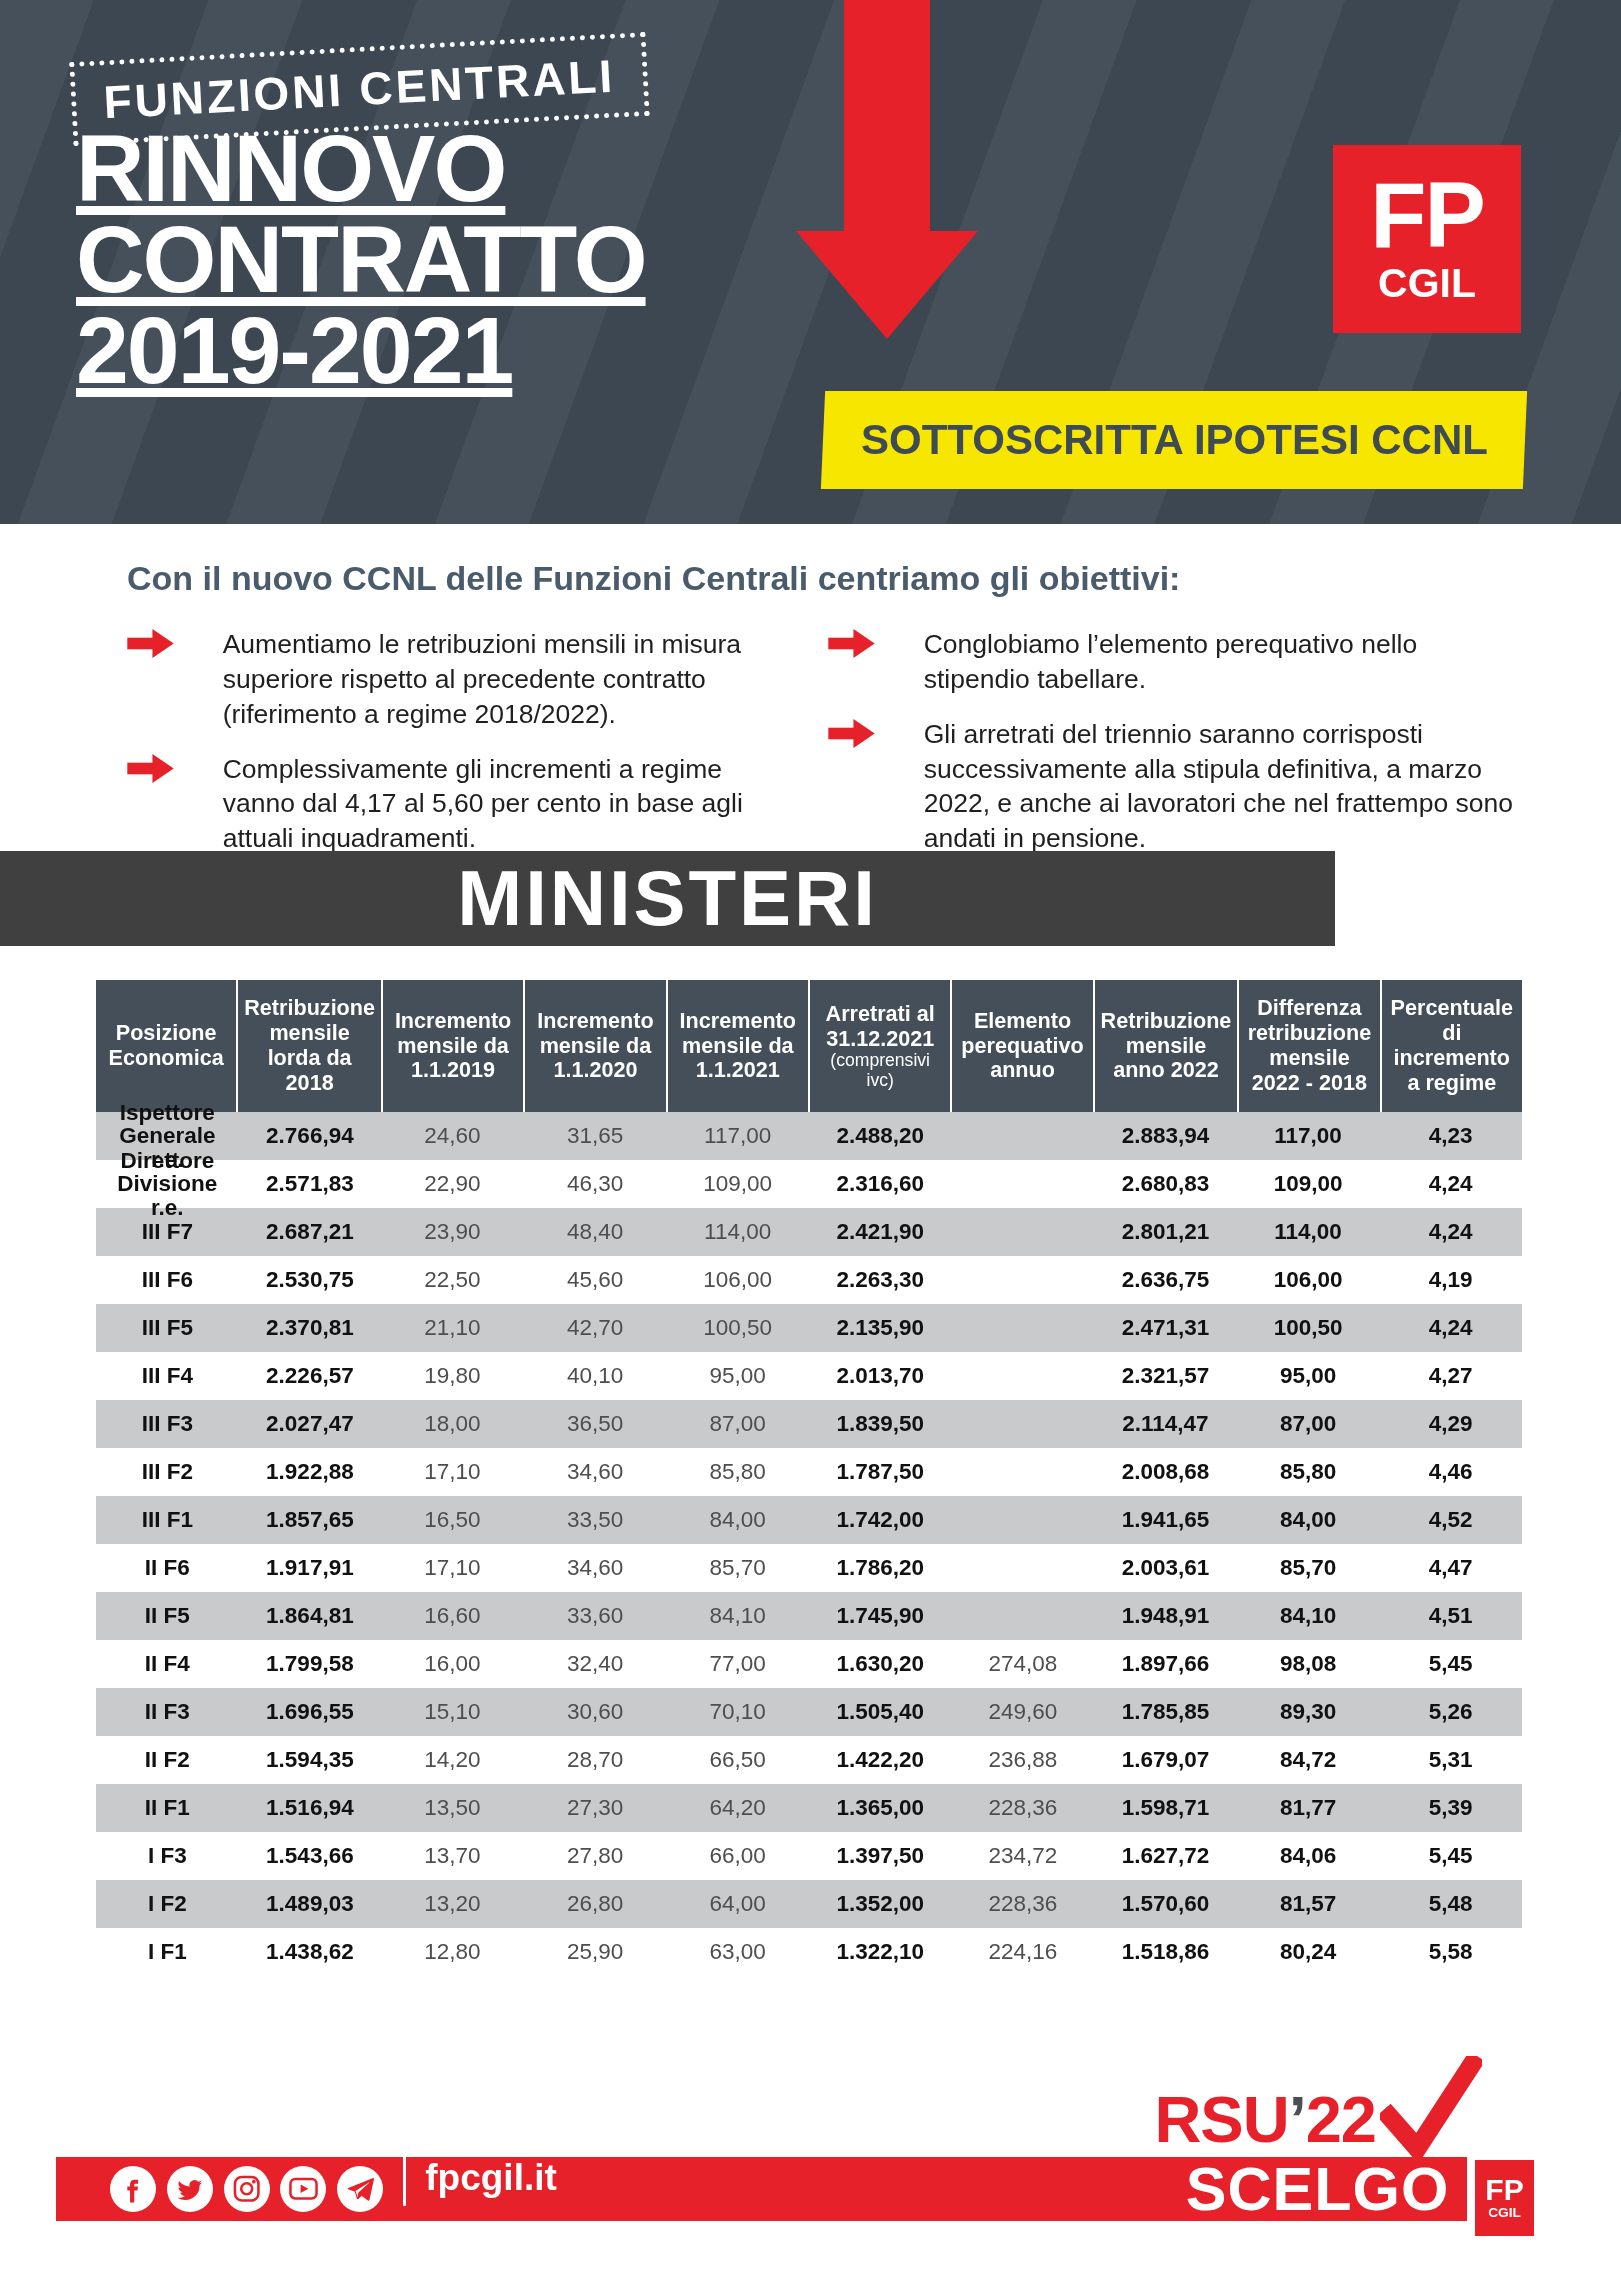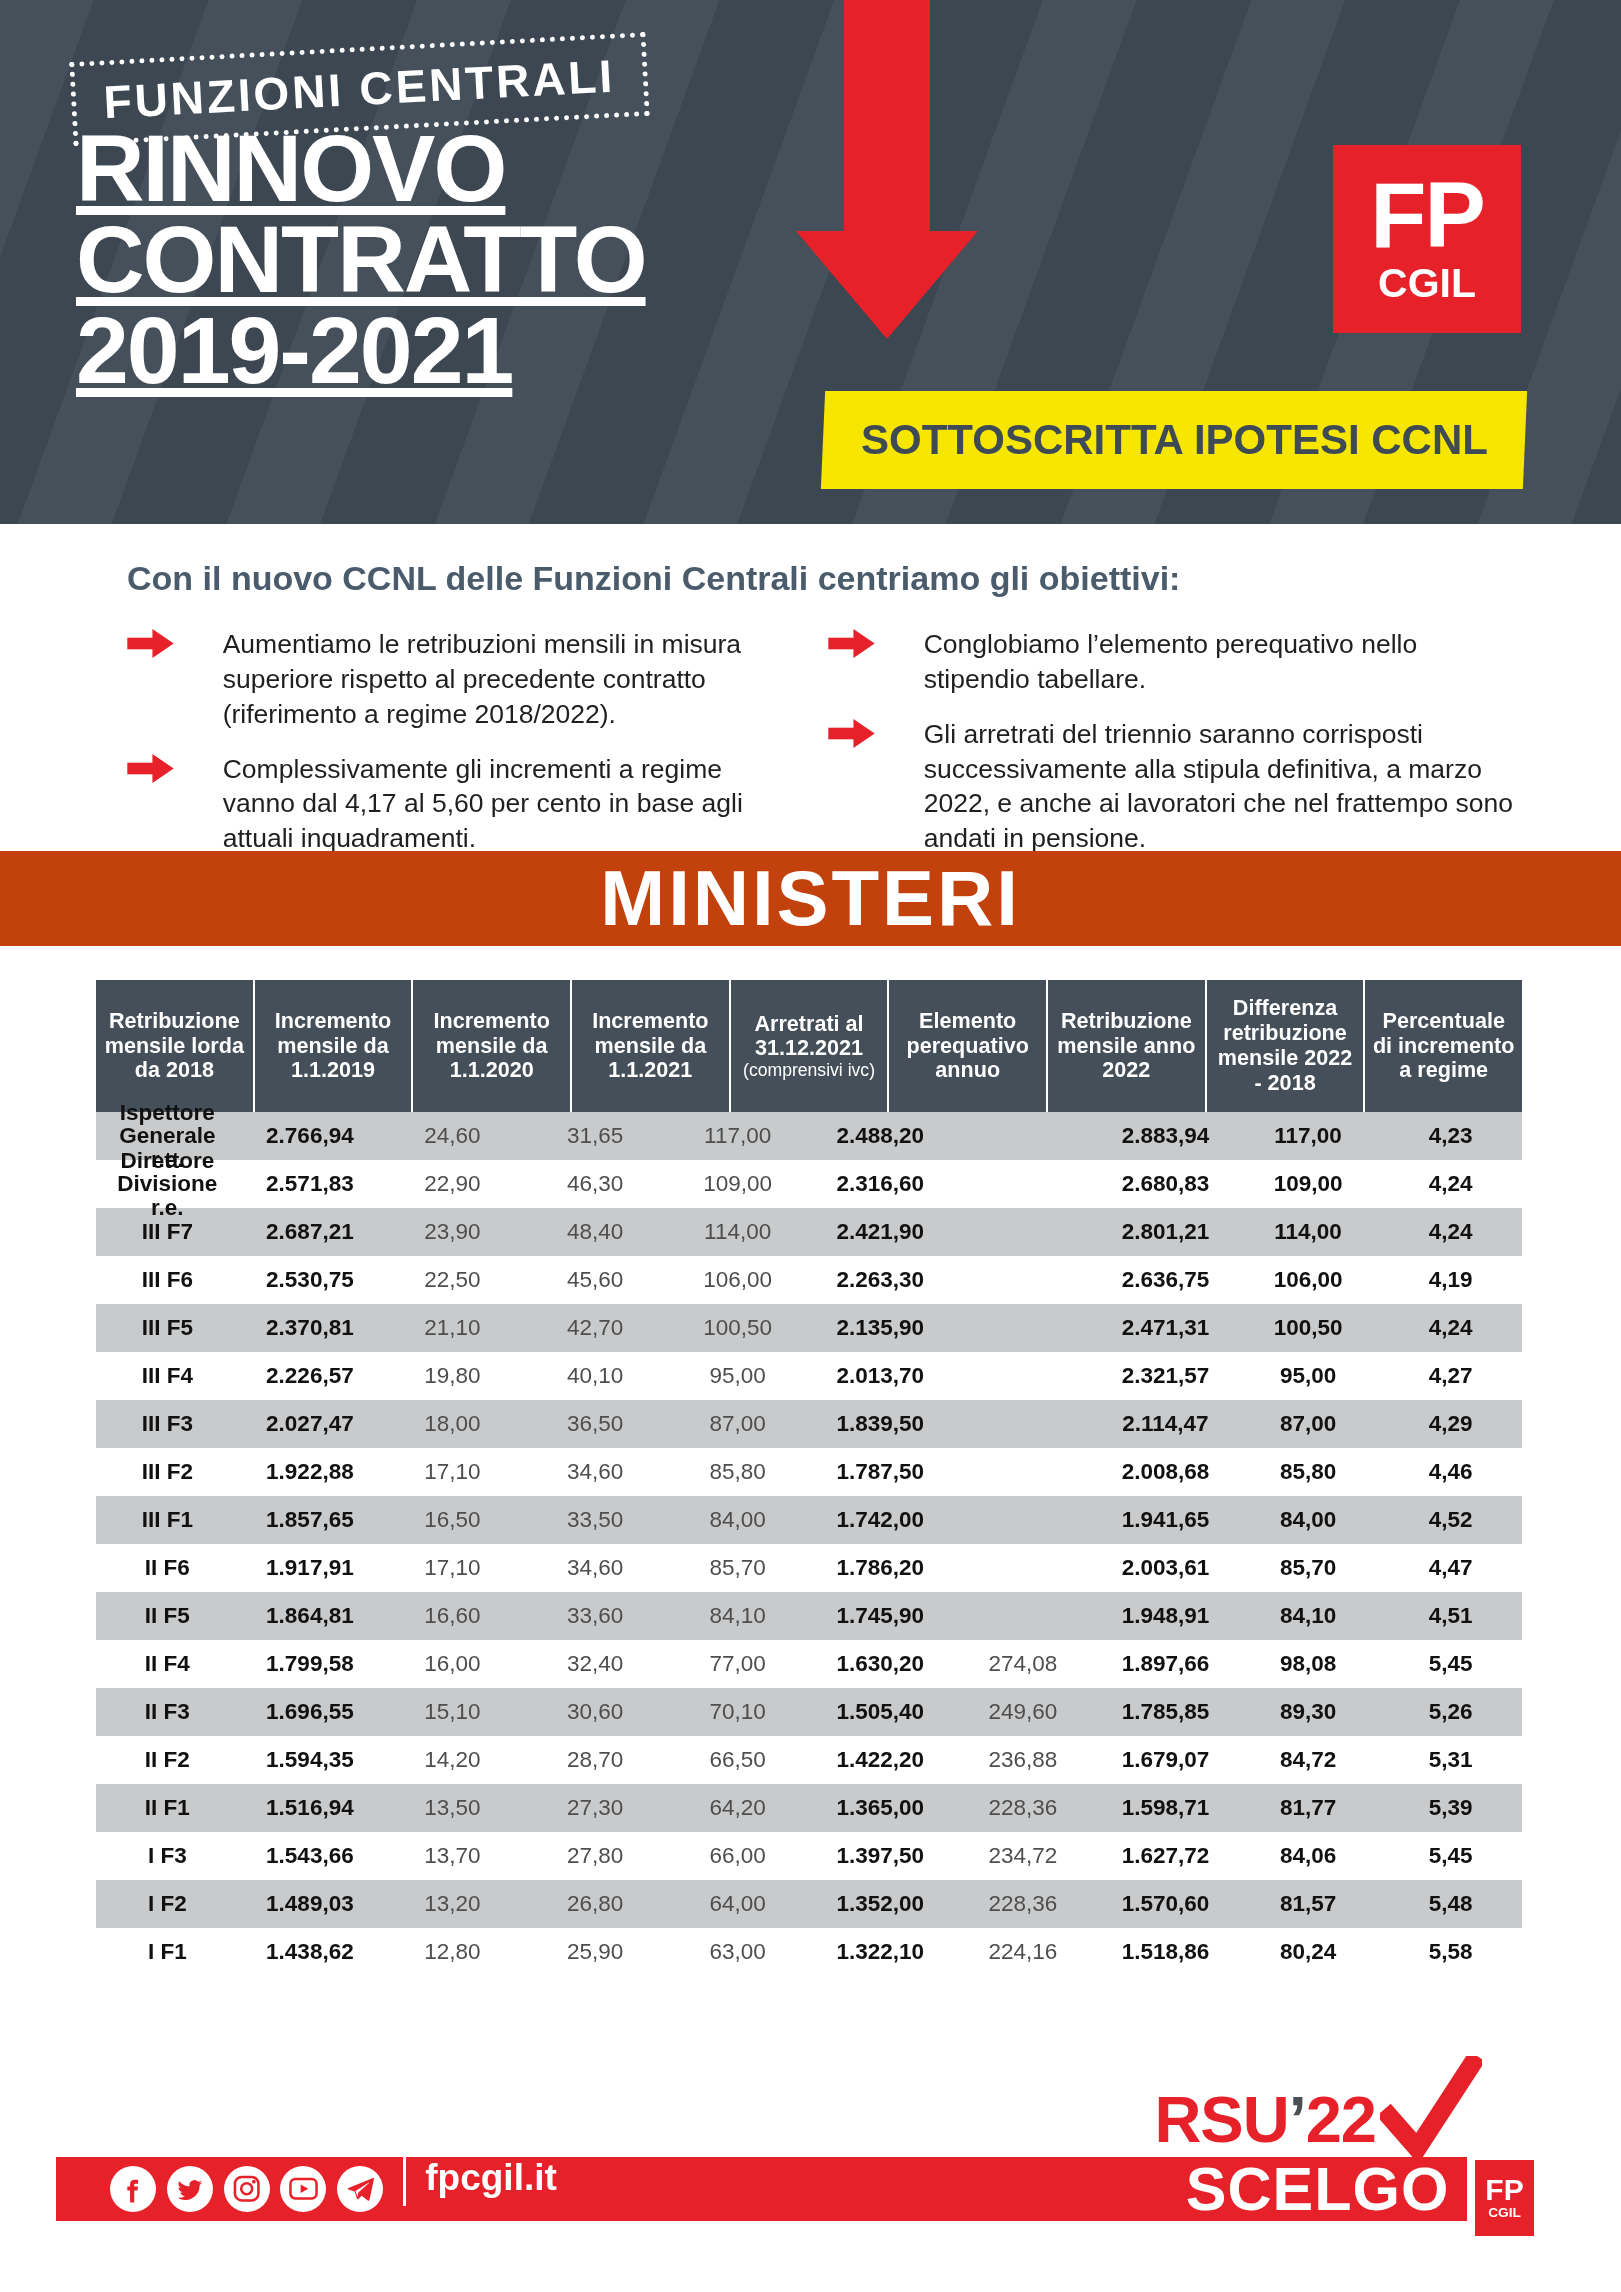--- a/index.html
+++ b/index.html
@@ -53,21 +53,21 @@
     color:#4a5b6b;font-size:34px;font-weight:900;letter-spacing:0px;
   }
   .bullets{position:absolute;display:flex;flex-direction:column;gap:19.6px;}
   .bullets.left{left:127px;top:627px;width:637px;}
   .bullets.right{left:828px;top:627px;width:701px;}
   .bullet{display:flex;gap:15.7px;}
   .bullet .arr{flex:0 0 47px;margin-top:2px;}
   .bullet .txt{color:#1f1f1f;font-size:26.5px;line-height:1.32;font-weight:500;margin-left:33px;}
   
   .ministeri{
-    position:absolute;left:0;top:851px;width:1621px;height:95px;background:#c2410c;
+    position:absolute;left:0;top:851px;width:1335px;height:95px;background:#404040;
     display:flex;align-items:center;justify-content:center;
     color:#fff;font-size:78px;font-weight:900;letter-spacing:2.9px;
   }
   
   .table{position:absolute;left:96px;top:980px;width:1426px;}
   .thead{display:flex;height:132px;}
   .th{
     flex:1 1 0;background:#454f59;color:#fff;
     display:flex;flex-direction:column;align-items:center;justify-content:center;
     font-size:21.6px;font-weight:800;line-height:1.15;text-align:center;
@@ -168,20 +168,23 @@
       </svg>
       <div class="txt">Gli arretrati del triennio saranno corrisposti successivamente alla stipula definitiva, a marzo 2022, e anche ai lavoratori che nel frattempo sono andati in pensione.</div>
     </div>
   </div>
 
 <div class="ministeri">MINISTERI</div>
 
 <div class="table">
   <div class="thead" id="thead">
       <div class="th">
+        <div>Posizione Economica</div>
+      </div>
+      <div class="th">
         <div>Retribuzione mensile lorda da 2018</div>
       </div>
       <div class="th">
         <div>Incremento mensile da 1.1.2019</div>
       </div>
       <div class="th">
         <div>Incremento mensile da 1.1.2020</div>
       </div>
       <div class="th">
         <div>Incremento mensile da 1.1.2021</div>

